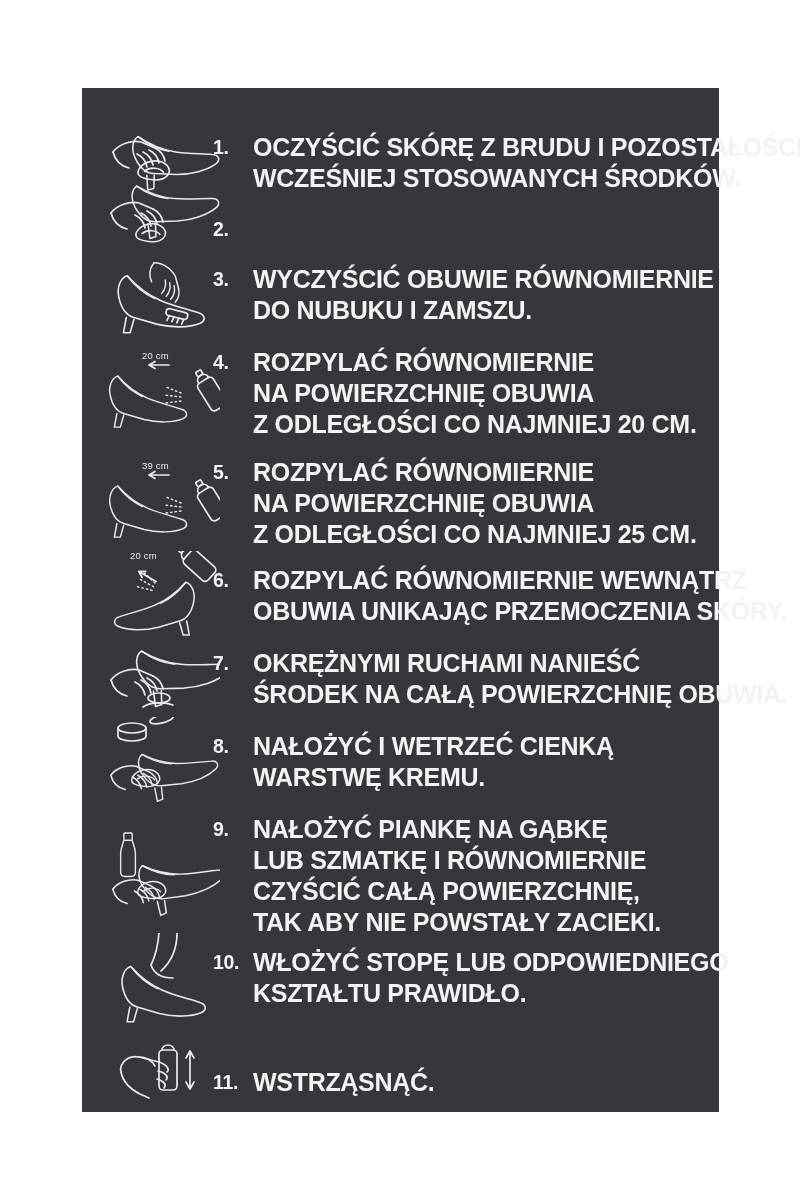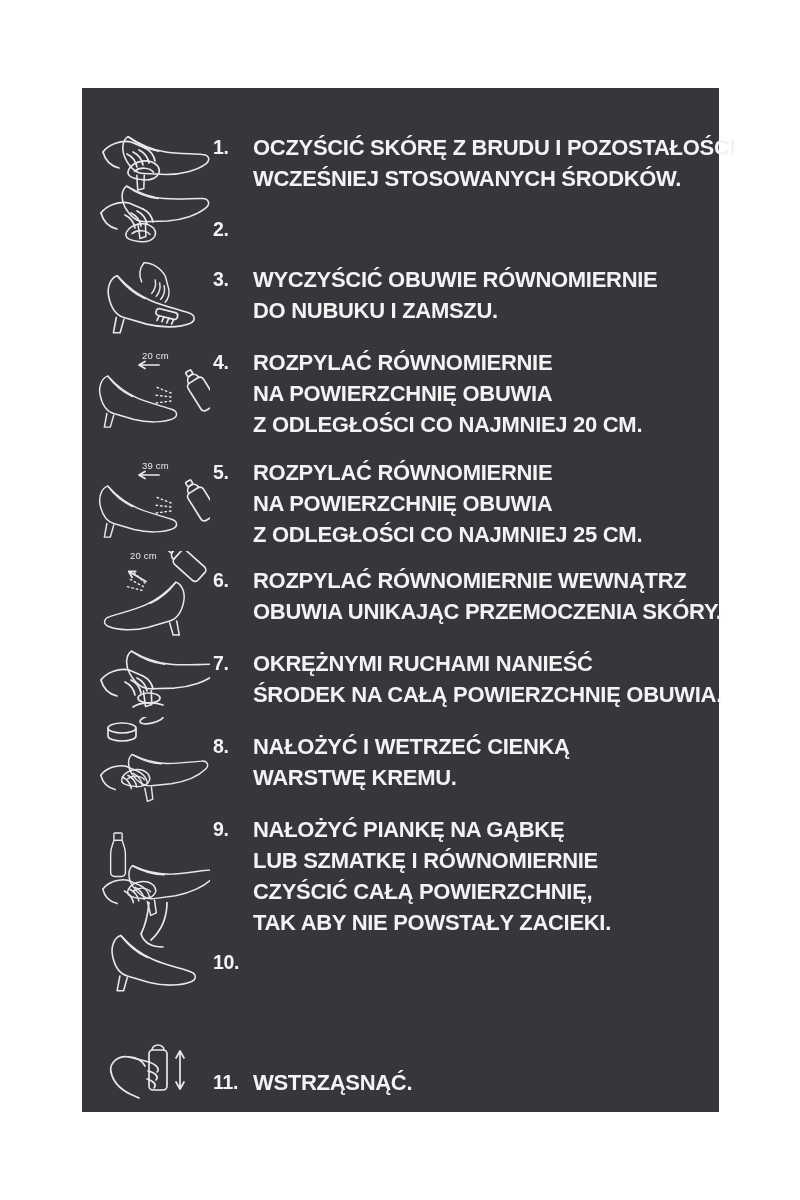--- a/index.html
+++ b/index.html
@@ -10,42 +10,42 @@
     overflow:hidden;
   }
   .card {
     position:absolute; left:82px; top:88px; width:637px; height:1024px;
     background:#38363D;
   }
   .row { position:absolute; left:0; width:100%; }
   .icon-box {
     position:absolute; left:16px; top:50%; transform:translateY(-50%);
     width:122px; height:92px;
-    display:flex; align-items:center; justify-content:flex-start;
+    display:flex; align-items:center; justify-content:flex-end;
   }
   svg.icon {
     width:112px; height:90px;
     fill:none; stroke:#E9E9EC; stroke-width:1.7;
     stroke-linecap:round; stroke-linejoin:round;
   }
   .icon-label {
     position:absolute; top:2px; left:44px;
     font-size:9.5px; font-weight:400; color:#E9E9EC;
     letter-spacing:0.2px; white-space:nowrap;
   }
   .icon-label.lbl-b { left:32px; top:0; }
   .icon-label:empty { display:none; }
   .num {
     position:absolute; left:131px; top:0;
     font-size:19.5px; line-height:31px; font-weight:700;
     color:#F3F3F4; letter-spacing:-0.3px;
   }
   .text {
     margin-left:171px; margin-right:6px;
-    font-size:22px; line-height:31px; font-weight:700;
+    font-size:25px; line-height:31px; font-weight:700;
     color:#F3F3F4; letter-spacing:-0.3px;
     white-space:pre;
   }
   #defs-svg { position:absolute; width:0; height:0; overflow:hidden; }
 </style>
 </head>
 <body>
 
 <svg id="defs-svg" aria-hidden="true">
   <defs>
@@ -235,20 +235,22 @@
   </div>
 
   <div class="row" style="top:859px">
     <div class="icon-box">
       <svg class="icon" viewBox="0 0 110 90">
         <path d="M50 0 C49 12 47 22 42 32 M68 0 C68 16 63 28 52 38 M42 32 C45 41 53 45 64 45"></path>
         <use href="#shoe-r" transform="translate(8 28) scale(0.92)"></use>
       </svg>
     </div>
     <span class="num">10.</span>
+    <div class="text">WŁOŻYĆ STOPĘ LUB ODPOWIEDNIEGO
+KSZTAŁTU PRAWIDŁO.</div>
   </div>
 
   <div class="row" style="top:979px">
     <div class="icon-box">
       <svg class="icon" viewBox="0 0 110 90">
         <rect x="50" y="12" width="18" height="40" rx="4"></rect>
         <path d="M53 12 C53 9 56 7 59 7 C62 7 65 9 65 12"></path>
         <path d="M12 34 C10 25 19 17 30 19 L50 24"></path>
         <path d="M50 24 C58 27 61 31 58 34"></path>
         <path d="M49 33 C57 35 60 39 57 42"></path>

